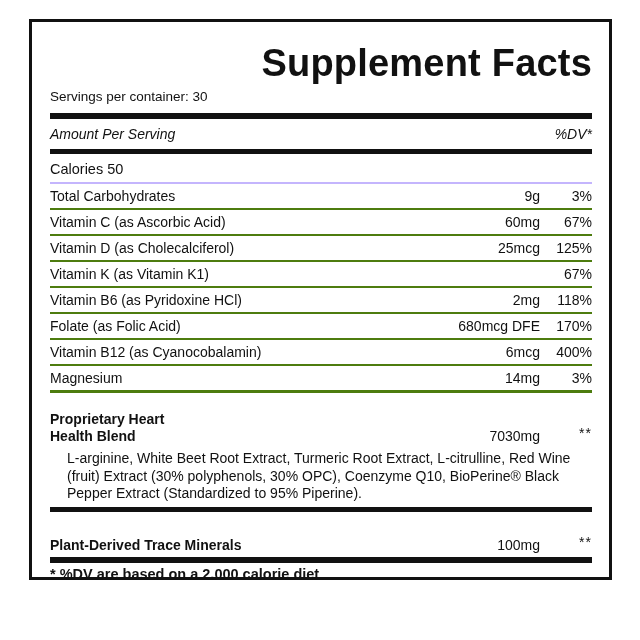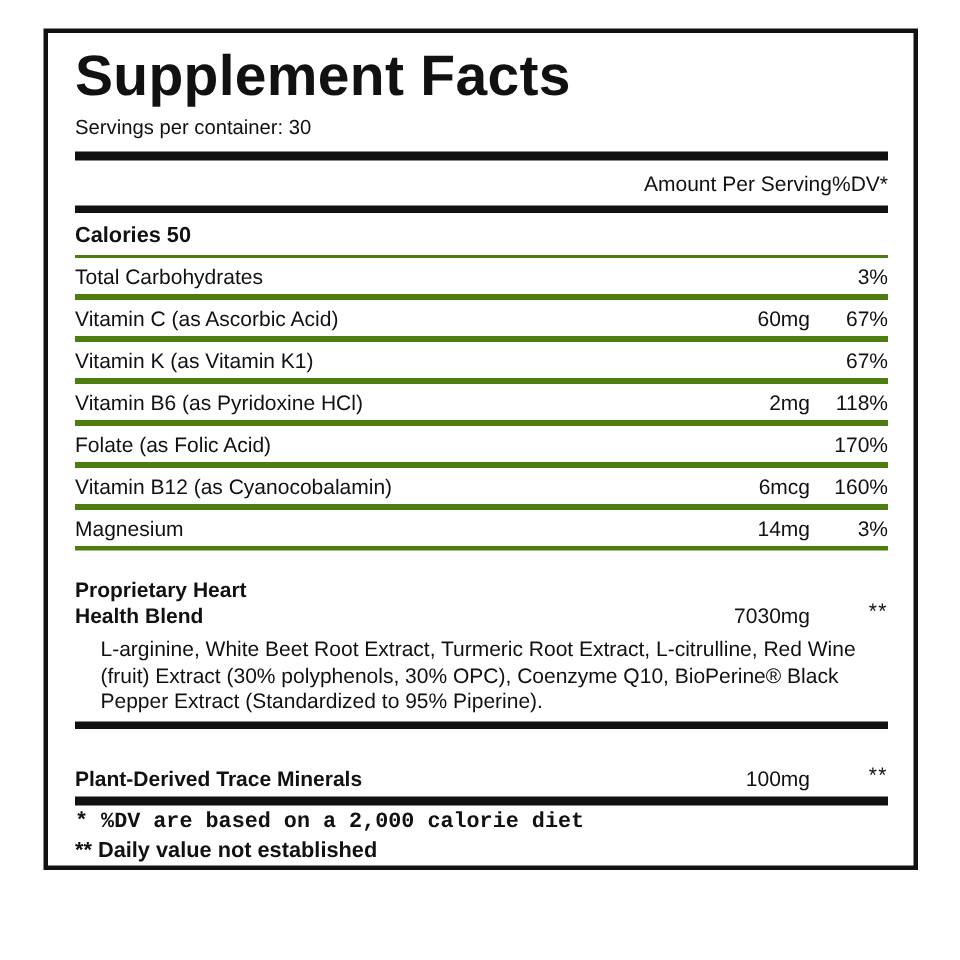--- a/index.html
+++ b/index.html
@@ -20,62 +20,63 @@
     width: 583px;
     height: 561px;
     box-sizing: border-box;
     border: 3px solid #111111;
     padding: 0 17px 0 18px;
     overflow: hidden;
     background: #ffffff;
   }
 
   .title {
-    margin: 8px 0 0 0;
+    margin: 20px 0 0 0;
     font-size: 38px;
     line-height: 42px;
     font-weight: 700;
-    text-align: left;
+    text-align: right;
     letter-spacing: 0.2px;
     white-space: nowrap;
   }
 
   .serving-line { font-size: 13.5px; line-height: 17px; }
   .serving-size { margin-top: 12px; }
   .servings-count { margin-top: 4px; }
 
   .bar { background: #111111; width: 100%; }
   .bar-6 { height: 6px; }
   .bar-5 { height: 5px; }
   .bar-top { margin-top: 8px; }
 
   .header-row {
     display: flex;
-    justify-content: flex-end;
+    justify-content: space-between;
     align-items: baseline;
     font-size: 14px;
     line-height: 17px;
     padding: 7px 0 6px;
+    font-style: italic;
   }
 
   .calories-row {
     font-size: 14.5px;
     line-height: 17px;
-    font-weight: 700;
+    font-weight: 400;
     padding: 7px 0 4px;
-    border-bottom: 2px solid #4d7c0f;
+    border-bottom: 2px solid #c4b5fd;
   }
 
   .row {
     display: flex;
     align-items: baseline;
     font-size: 14px;
     line-height: 17px;
     padding: 4px 0 3px;
-    border-bottom: 4px solid #4d7c0f;
+    border-bottom: 2px solid #4d7c0f;
   }
   .row .name { flex: 1 1 auto; }
   .row .amount { flex: 0 0 120px; text-align: right; white-space: nowrap; }
   .row .dv { flex: 0 0 52px; text-align: right; white-space: nowrap; }
 
   .row-heavy { border-bottom-width: 3px; }
 
   .blend-row { border-bottom: none; padding: 18px 0 0; }
   .blend-row .name, .trace-row .name { font-weight: 700; }
   .blend-name-text { display: inline-block; max-width: 155px; }
@@ -89,21 +90,21 @@
     max-width: 505px;
   }
 
   .trace-row { border-bottom: none; padding: 5px 0 3px; margin-top: 20px; }
 
   .footnote {
     font-size: 14.5px;
     line-height: 17px;
     font-weight: 700;
   }
-  .footnote-1 { margin-top: 3px; font-family: Liberation Mono, monospace; }
+  .footnote-1 { margin-top: 3px; }
   .footnote-2 { margin-top: 2px; }
 
   .other-ingredients {
     position: absolute;
     left: 49px;
     top: 591px;
     width: 516px;
     font-size: 14.5px;
     line-height: 20.5px;
   }
@@ -125,50 +126,57 @@
       <span>Amount Per Serving</span>
       <span>%DV*</span>
     </div>
 
     <div class="bar bar-5"></div>
 
     <div class="calories-row">Calories 50</div>
 
     <div class="row">
       <span class="name">Total Carbohydrates</span>
+      <span class="amount">9g</span>
       <span class="dv">3%</span>
     </div>
 
     <div class="row">
       <span class="name">Vitamin C (as Ascorbic Acid)</span>
       <span class="amount">60mg</span>
       <span class="dv">67%</span>
     </div>
 
+    <div class="row">
+      <span class="name">Vitamin D (as Cholecalciferol)</span>
+      <span class="amount">25mcg</span>
+      <span class="dv">125%</span>
+    </div>
 
     <div class="row">
       <span class="name">Vitamin K (as Vitamin K1)</span>
       <span class="dv">67%</span>
     </div>
 
     <div class="row">
       <span class="name">Vitamin B6 (as Pyridoxine HCl)</span>
       <span class="amount">2mg</span>
       <span class="dv">118%</span>
     </div>
 
     <div class="row">
       <span class="name">Folate (as Folic Acid)</span>
+      <span class="amount">680mcg DFE</span>
       <span class="dv">170%</span>
     </div>
 
     <div class="row">
       <span class="name">Vitamin B12 (as Cyanocobalamin)</span>
       <span class="amount">6mcg</span>
-      <span class="dv">160%</span>
+      <span class="dv">400%</span>
     </div>
 
     <div class="row row-heavy">
       <span class="name">Magnesium</span>
       <span class="amount">14mg</span>
       <span class="dv">3%</span>
     </div>
 
     <div class="row blend-row">
       <span class="name"><span class="blend-name-text">Proprietary Heart Health Blend</span></span>

